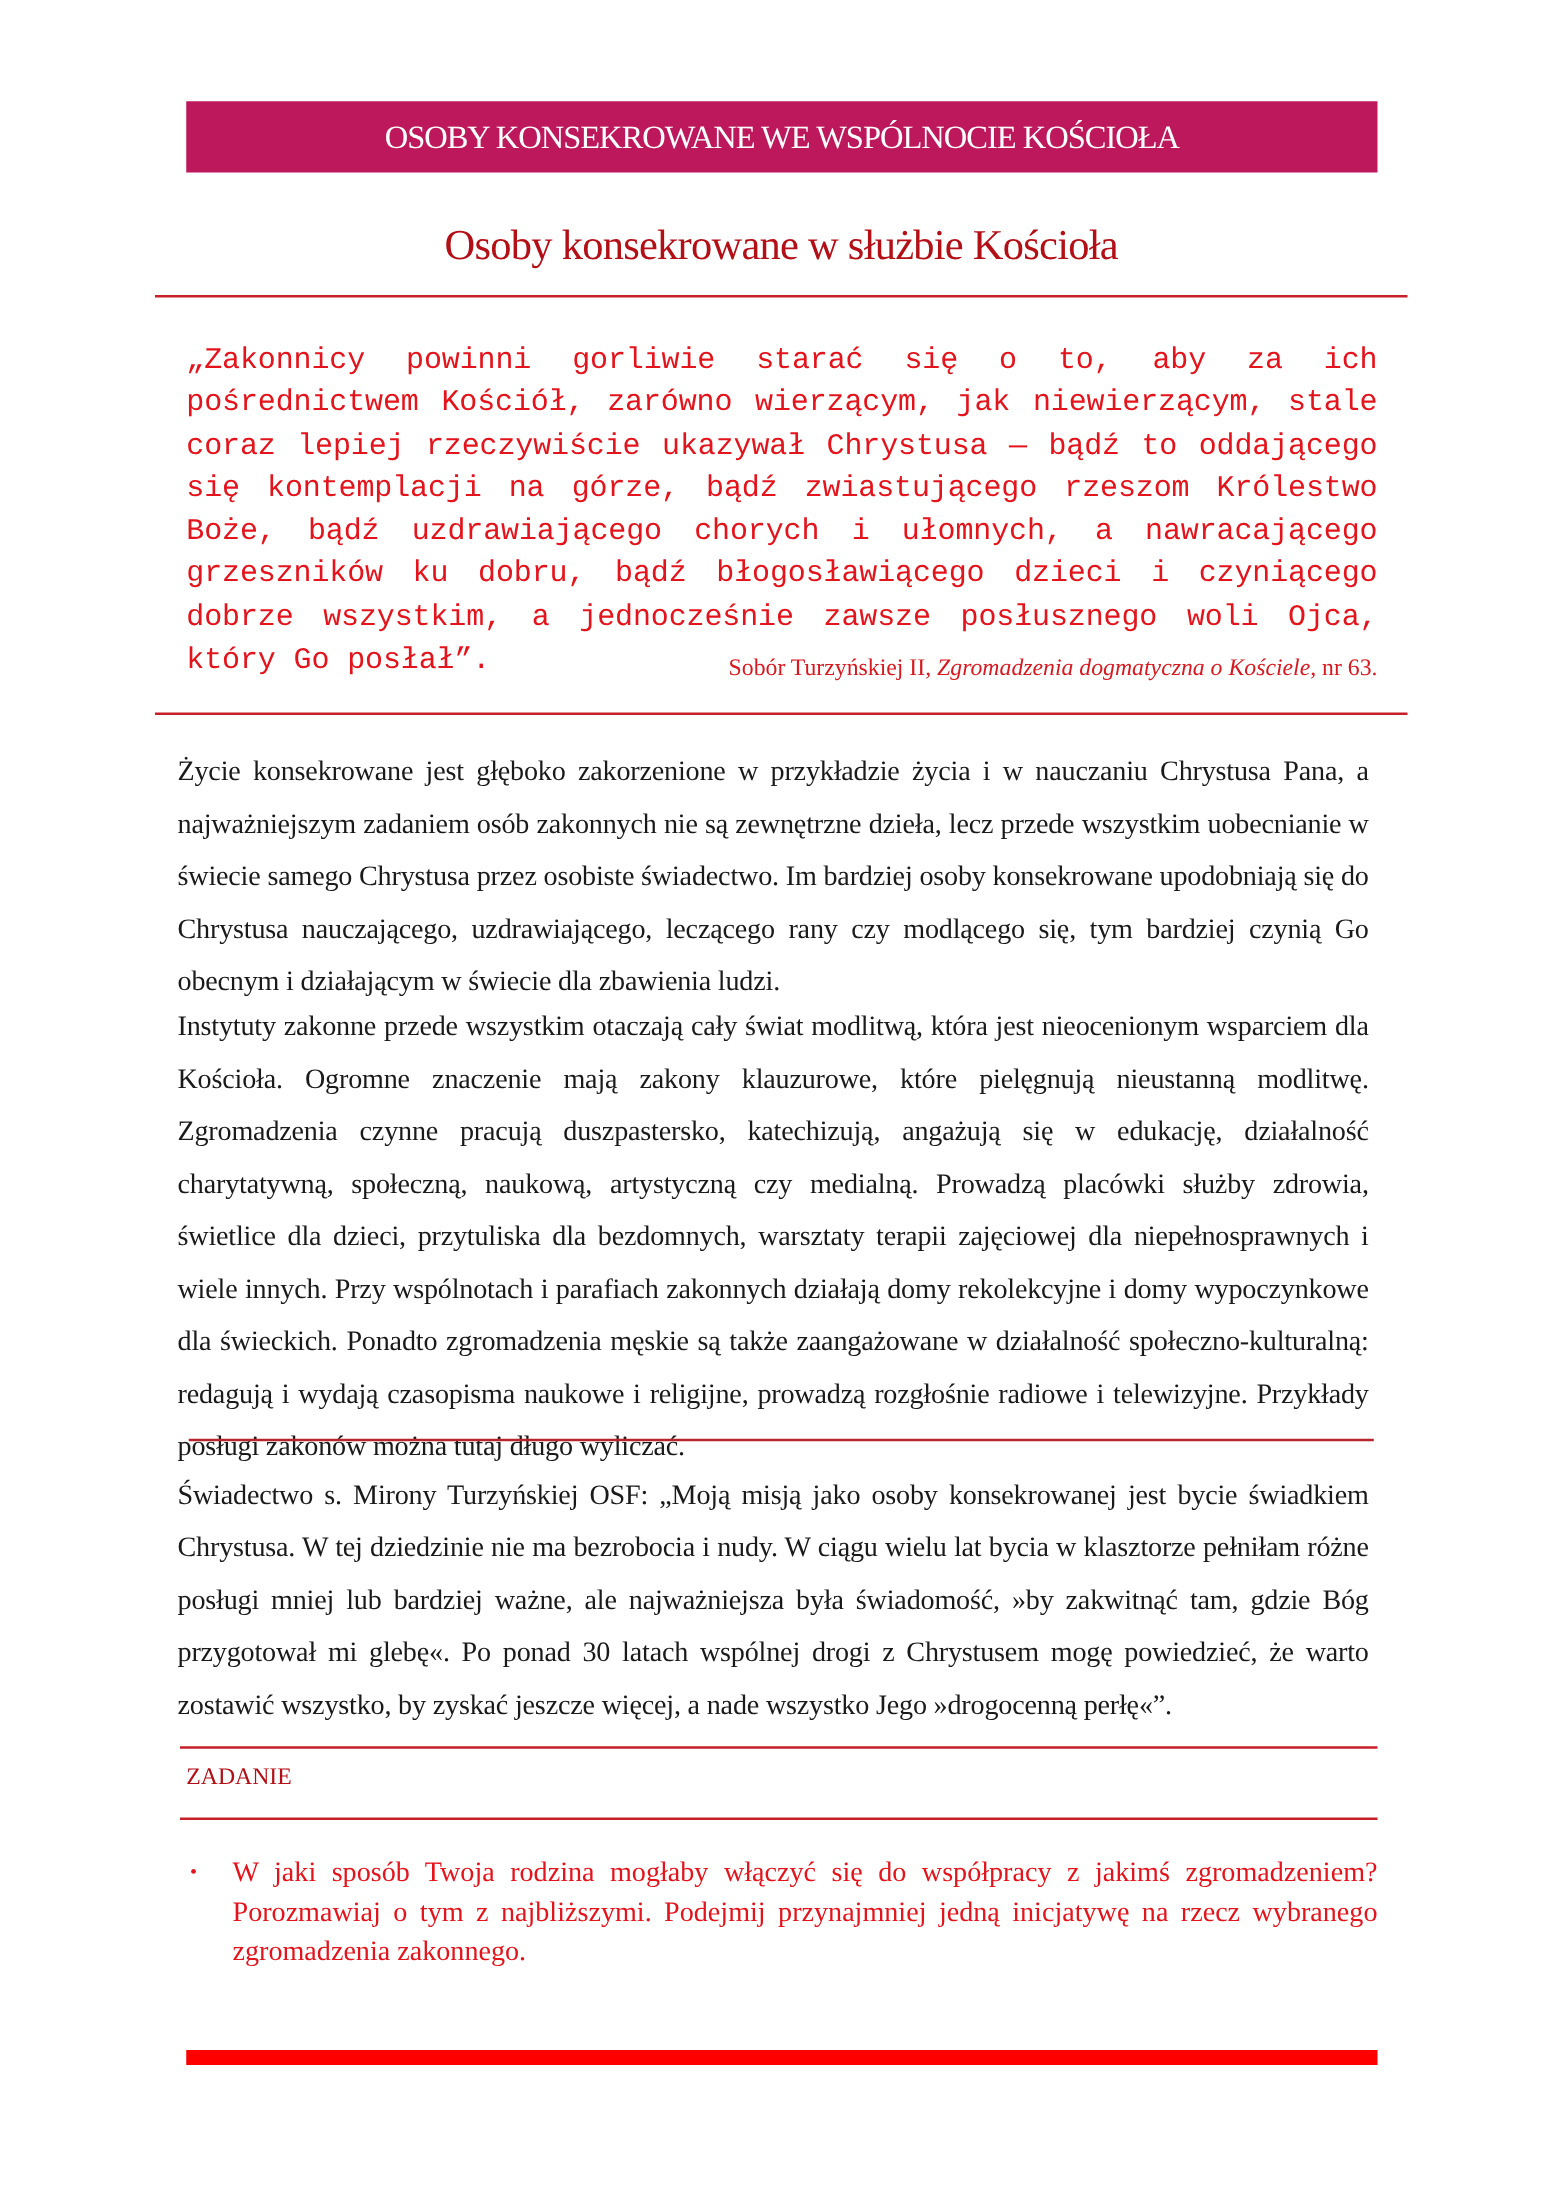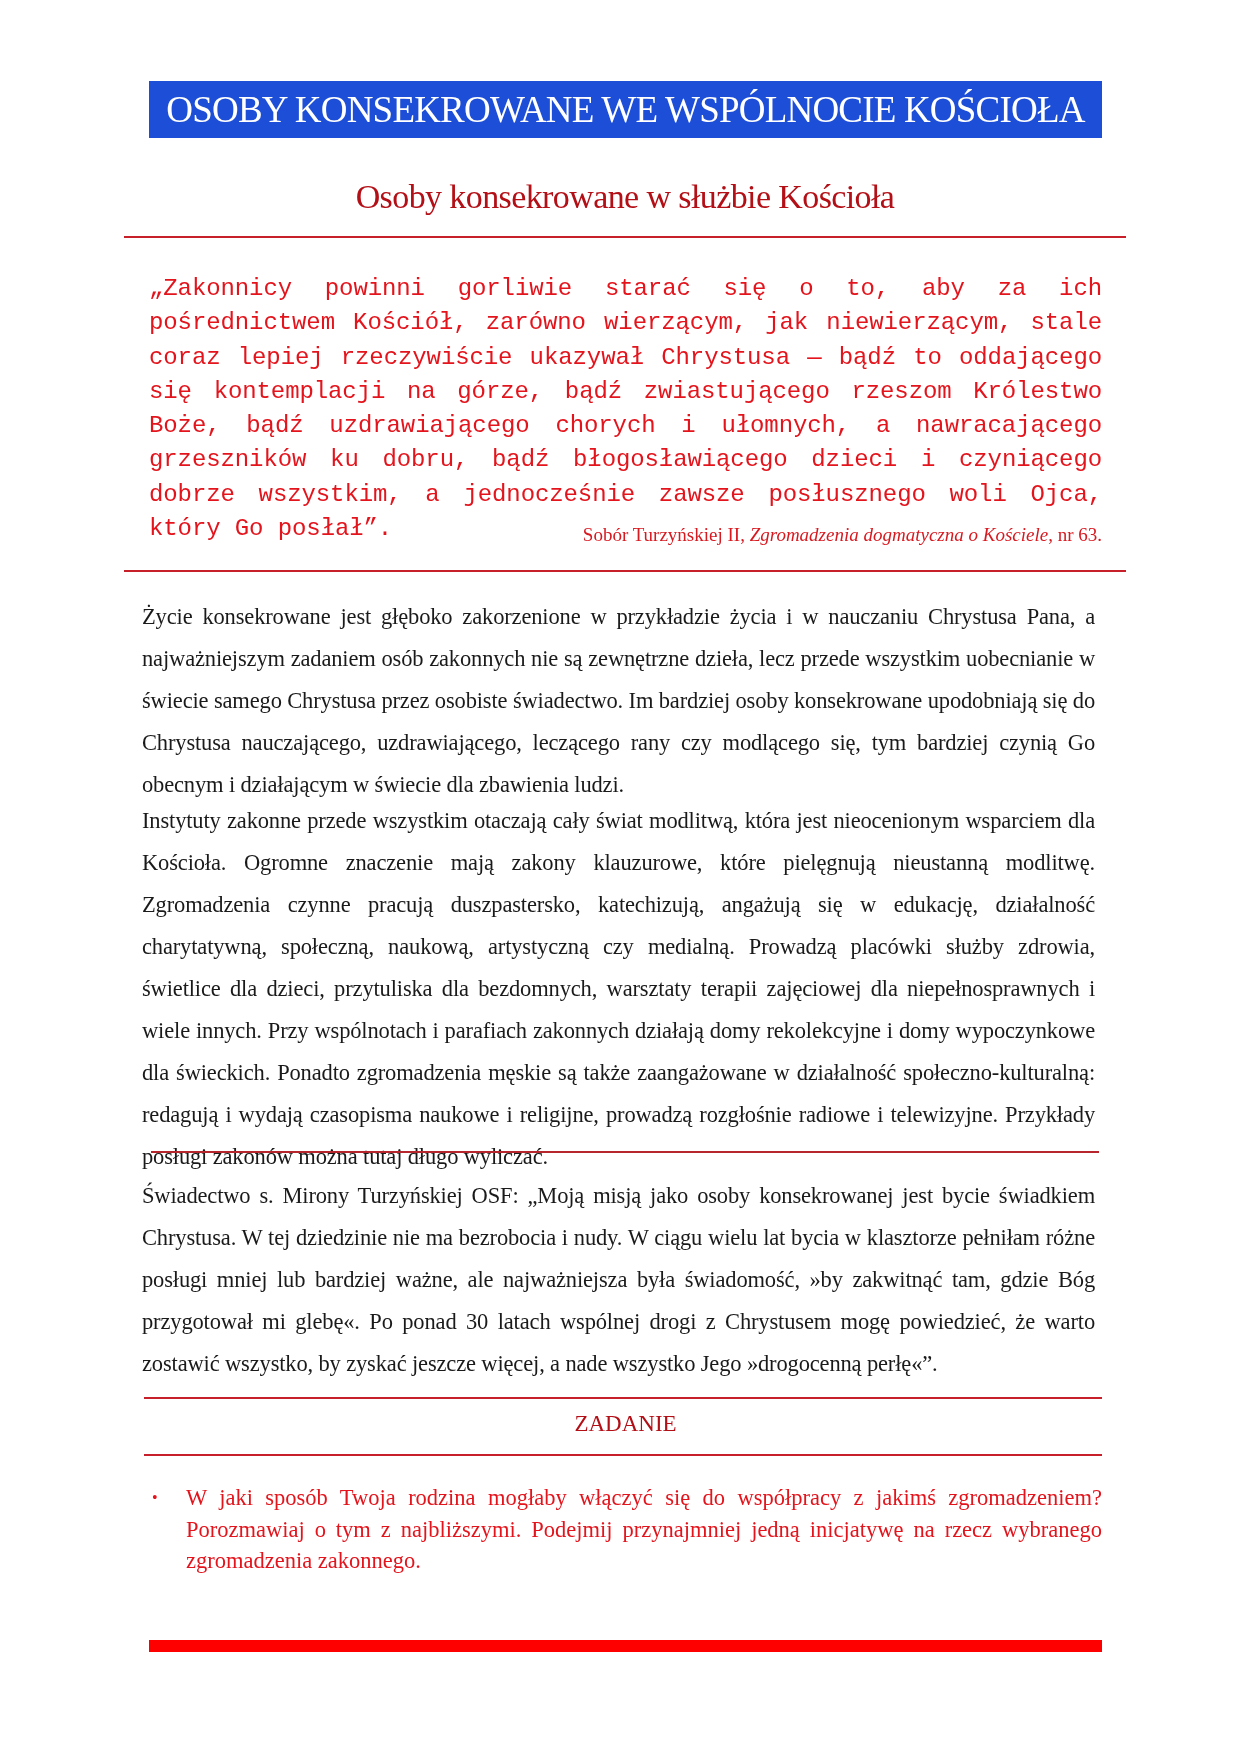--- a/index.html
+++ b/index.html
@@ -1,34 +1,34 @@
 <!DOCTYPE html>
 <html><head>
 <meta charset="utf-8">
 <style>
   html, body { margin: 0; padding: 0; background: #ffffff; }
   body { width: 1241px; height: 1755px; position: relative; overflow: hidden;
          font-family: "DejaVu Serif", "Liberation Serif", serif; }
   .abs { position: absolute; }
-  .header-bar { left: 149px; top: 81px; width: 953px; height: 57px; background: #1d4ed8;
-                color: #ffffff; text-align: center; font-size: 37px; line-height: 57px;
+  .header-bar { left: 149px; top: 81px; width: 953px; height: 57px; background: #be185d;
+                color: #ffffff; text-align: center; font-size: 26px; line-height: 57px;
                 letter-spacing: -0.8px; font-family: "Liberation Serif", serif; }
   .subtitle { left: 124px; top: 166px; width: 1002px; text-align: center; color: #b30f16;
               font-size: 34px; letter-spacing: -0.6px; font-family: "Liberation Serif", serif; margin-top: 12px; }
   .rule { height: 2px; background: #c8202a; }
   .quote { left: 149px; top: 272px; width: 953px; color: #e3141c; font-size: 24px;
            line-height: 34.3px; text-align: justify; font-family: Liberation Mono, monospace;
            letter-spacing: -0.1px; }
   .citation { left: 149px; top: 524px; width: 953px; text-align: right; color: #d71920;
               font-size: 19px; font-family: "Liberation Serif", serif; }
   .body-text { left: 142px; width: 953px; color: #1a1a1a; font-size: 22.5px;
                line-height: 42px; text-align: justify; font-family: "Liberation Serif", serif;
                letter-spacing: -0.15px; }
-  .task-heading { left: 149px; top: 1411px; width: 953px; text-align: center; color: #b30f16;
-                  font-size: 23px; font-family: "Liberation Serif", serif; }
+  .task-heading { left: 149px; top: 1411px; width: 953px; color: #b30f16;
+                  font-size: 19px; font-family: "Liberation Serif", serif; }
   .task-list { left: 149px; top: 1482px; width: 953px; margin: 0; padding: 0; list-style: none;
                color: #e3141c; font-size: 22.5px; line-height: 31.5px; font-family: "Liberation Serif", serif; }
   .task-item { position: relative; padding-left: 37px; text-align: justify; }
   .bullet { position: absolute; left: 3px; top: 0; font-size: 16px; color: #e3141c; }
   .footer-bar { left: 149px; top: 1640px; width: 953px; height: 12px; background: #ff0000; }
   .footer-date { left: 149px; top: 1756px; width: 953px; text-align: center; color: #1a1a1a;
                  font-size: 20px; font-family: "Liberation Serif", serif; text-decoration: underline; }
   i { font-style: italic; }
 </style>
 </head>

